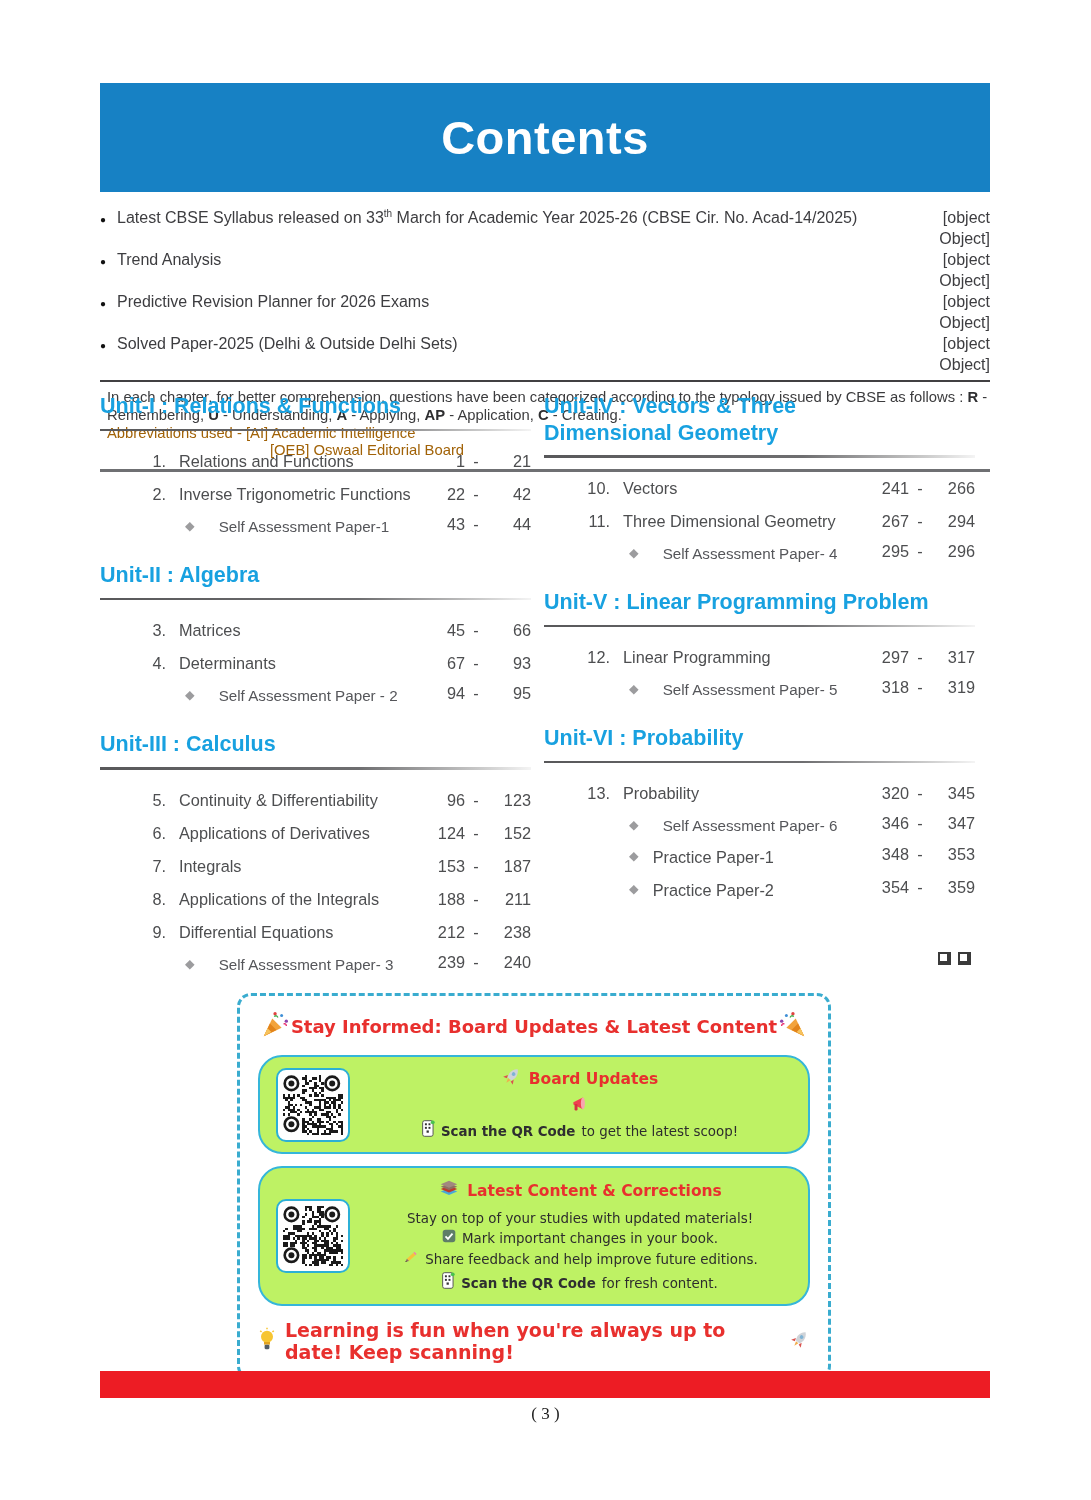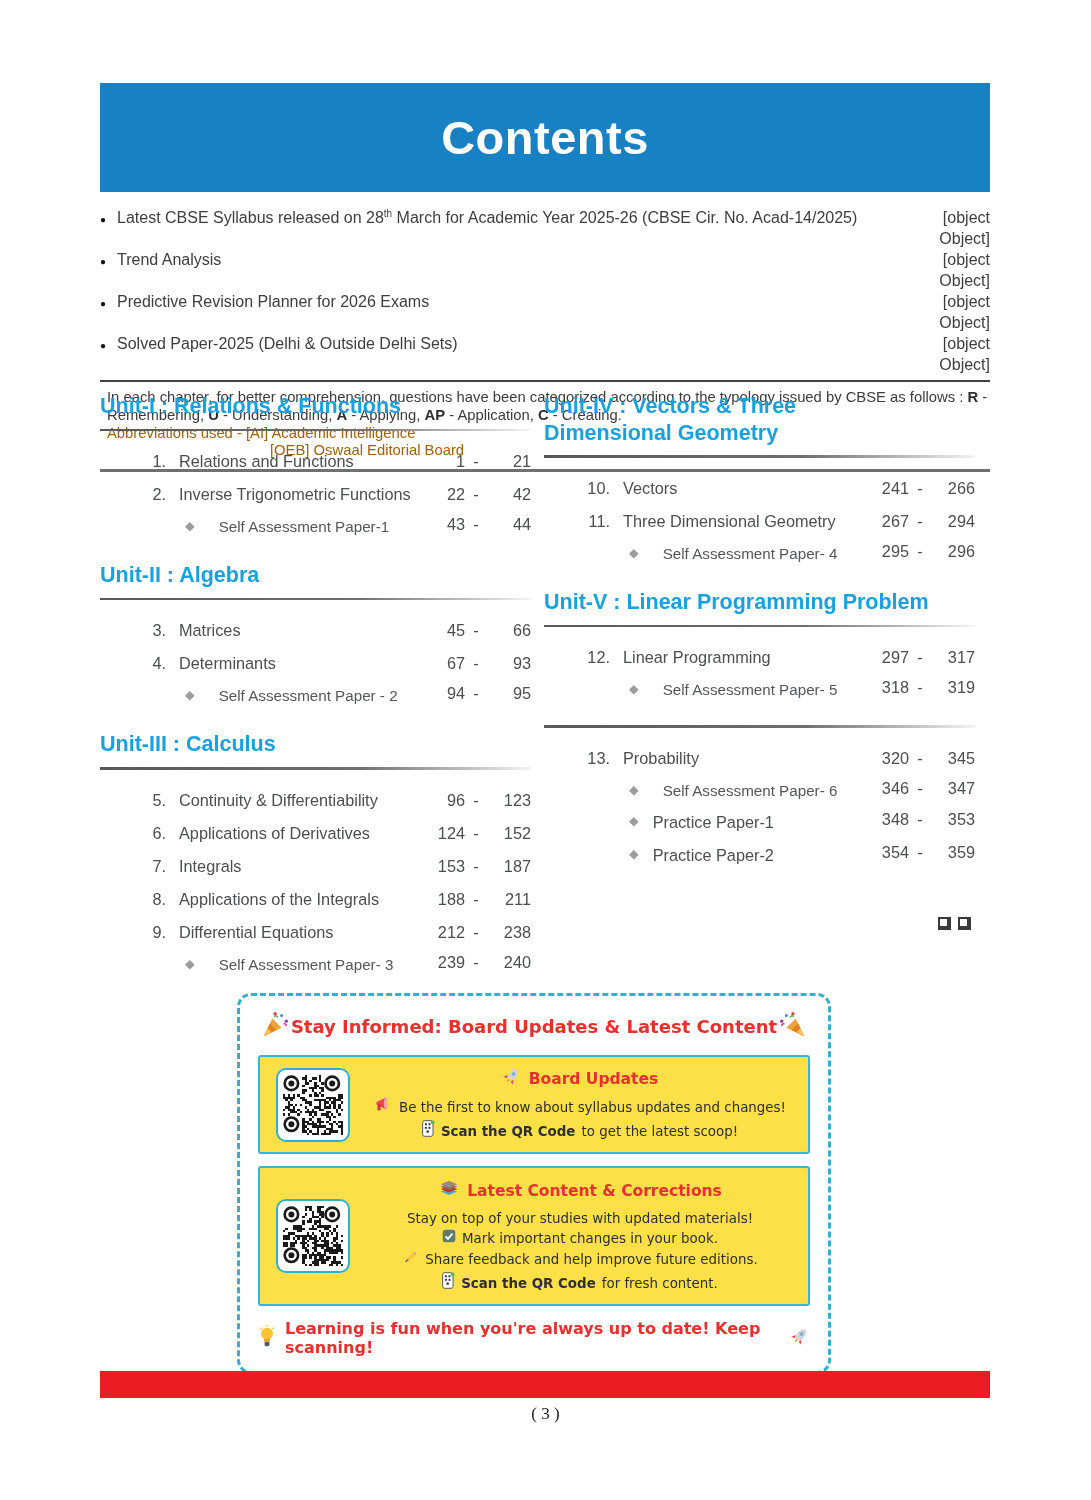--- a/index.html
+++ b/index.html
@@ -49,52 +49,52 @@
         border-right-width: 4px; border-bottom-width: 4px; margin-left: 7px; background: #fff; }
 
   
   .stay-box { position: absolute; left: 237px; top: 993px; width: 594px;
               border: 3px dashed #3aaccf; border-radius: 14px; padding: 13px 18px 14px; background: #fff;
               font-family: "DejaVu Sans", sans-serif; }
   .stay-title-row { display: flex; justify-content: center; align-items: center; gap: 0; }
   .stay-title { color: #e8302e; font-weight: bold; font-size: 18px; }
   .icon { flex: none; display: inline-block; vertical-align: middle; }
   .mirror { transform: scaleX(-1); }
-  .card { background: #fde047; border: 2.5px solid #35b6d9; border-radius: 3px; margin-top: 12px;
+  .card { background: #bef264; border: 2.5px solid #35b6d9; border-radius: 24px; margin-top: 12px;
           padding: 9px 16px; display: flex; align-items: center; gap: 18px; }
   .qr { width: 74px; height: 74px; background: #fff; border: 2.5px solid #2cb0d6; border-radius: 10px;
         flex: none; display: flex; align-items: center; justify-content: center; }
   .qr svg { width: 60px; height: 60px; }
   .card-body { flex: 1; text-align: center; font-size: 13.4px; color: #2d2d2d; line-height: 1.5; }
   .card-title { color: #e8302e; font-weight: bold; font-size: 15.5px; display: flex; justify-content: center;
                 align-items: center; gap: 7px; margin-bottom: 2px; }
   .cline { display: flex; justify-content: center; align-items: center; gap: 6px; flex-wrap: wrap; }
   .stay-footer { margin-top: 13px; display: flex; justify-content: center; align-items: center; gap: 9px;
-                 color: #e8302e; font-weight: bold; font-size: 16px; }
+                 color: #e8302e; font-weight: bold; font-size: 19px; }
 
   
   .footer-bar { position: absolute; left: 100px; top: 1371px; width: 890px; height: 27px; background: #ed1c24; }
   .page-num { position: absolute; top: 1404px; left: 0; width: 100%; text-align: center;
               font-family: "Liberation Serif", serif; font-size: 17px; color: #1e1e1e; }
 </style>
 </head>
 <body>
 
 <div class="page">
 
   <header class="banner">
     <h1>Contents</h1>
   </header>
 
   <section class="top-block">
     <div class="bullets">
 
     <div class="bullet-row">
           <span class="dot">●</span>
-          <span class="bl"><span>Latest CBSE Syllabus released on 28</span><sup>th</sup><span> March for Academic Year 2025-26 (CBSE Cir. No. Acad-14/2025)</span></span>
+          <span class="bl"><span>Latest CBSE Syllabus released on 33</span><sup>th</sup><span> March for Academic Year 2025-26 (CBSE Cir. No. Acad-14/2025)</span></span>
           <span class="bp">[object Object]</span>
         </div>
         <div class="bullet-row">
           <span class="dot">●</span>
           <span class="bl"><span>Trend Analysis</span><span></span></span>
           <span class="bp">[object Object]</span>
         </div>
         <div class="bullet-row">
           <span class="dot">●</span>
           <span class="bl"><span>Predictive Revision Planner for 2026 Exams</span><span></span></span>
@@ -308,20 +308,21 @@
                   <span class="diamond">◆</span>
                   <span class="rt">Self Assessment Paper- 5</span>
                 </span>
                   <span class="pf">318</span>
                   <span class="pd">-</span>
                   <span class="pt">319</span>
                 </div>
             </div>
           </div>
           <div class="unit">
+            <h2 class="unit-heading">Unit-VI : Probability</h2>
             <div class="unit-underline"></div>
             <div class="rows">
 
             <div class="row">
                   <span class="row-num">13.</span>
                   <span class="row-title">
                   <span class="rt">Probability</span>
                 </span>
                   <span class="pf">320</span>
                   <span class="pd">-</span>
@@ -617,21 +618,20 @@
           <span>Board Updates</span>
         </div>
         <div class="cline">
           <span class="icon">
             <svg width="19" height="19" viewBox="0 0 32 32">
                 <path d="M4 12 L20 4 V24 L4 16 Z" fill="#ef4050"></path>
                 <ellipse cx="20" cy="14" rx="3.4" ry="10" fill="#f8a5b0"></ellipse>
                 <rect x="6" y="15" width="5" height="11" rx="2" fill="#d3323e"></rect>
               </svg>
           </span>
-          <span>Be the first to know about syllabus updates and changes!</span>
         </div>
         <div class="cline">
           <span class="icon">
             <svg width="13" height="17" viewBox="0 0 20 26">
                 <rect x="1" y="1" width="16" height="24" rx="3" fill="#fff" stroke="#555" stroke-width="1.5"></rect>
                 <g fill="#333">
                   <rect x="4.5" y="5" width="3" height="3"></rect>
                   <rect x="10" y="5" width="3" height="3"></rect>
                   <rect x="4.5" y="10.5" width="3" height="3"></rect>
                   <rect x="10" y="10.5" width="3" height="3"></rect>

